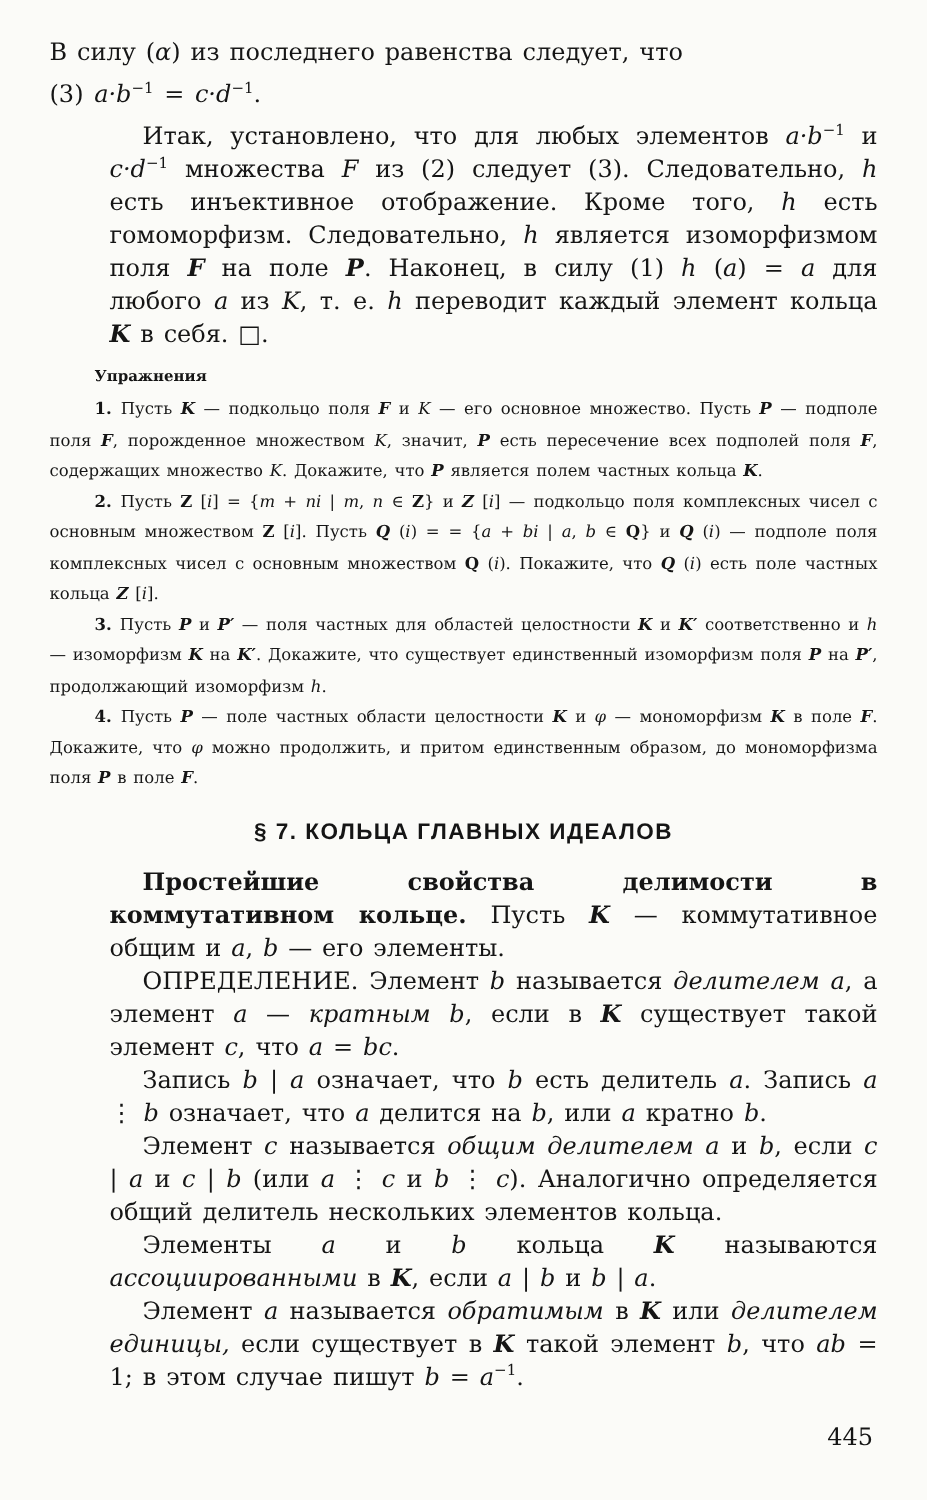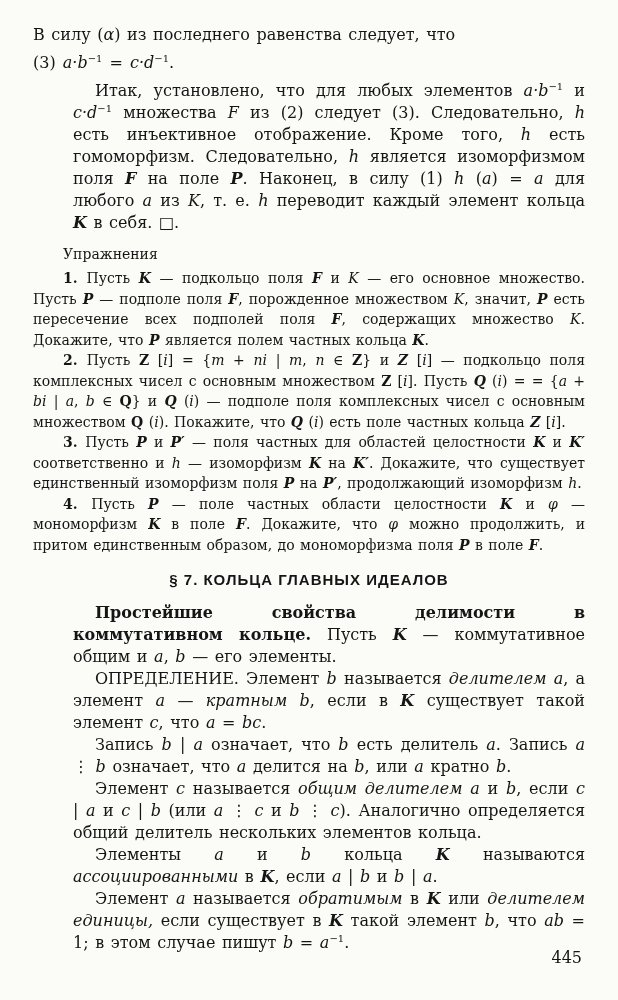--- a/index.html
+++ b/index.html
@@ -28,29 +28,29 @@
     word-spacing: 1.5px;
   }
   .p-eq {
     font-size: 16px;
     line-height: 22px;
     margin: 6px 0 6px 0 !important;
     text-align: right;
     word-spacing: 2px;
   }
   .p-ex {
-    font-size: 14px;
+    font-size: 11px;
     line-height: 20.5px;
     word-spacing: 1px;
   }
   .p-main.indent { text-indent: 22px; margin-left: 40px; }
   .p-ex.indent { text-indent: 30px; }
   .h-exercises {
-    font-weight: normal;
-    font-size: 14px;
+    font-weight: bold;
+    font-size: 10px;
     margin: 12px 0 6px 30px;
   }
   .h-section {
     font-family: "Liberation Sans", "DejaVu Sans", sans-serif;
     font-weight: bold;
     font-size: 15px;
     letter-spacing: 1px;
     text-align: center;
     margin: 16px 0 14px 0;
   }

